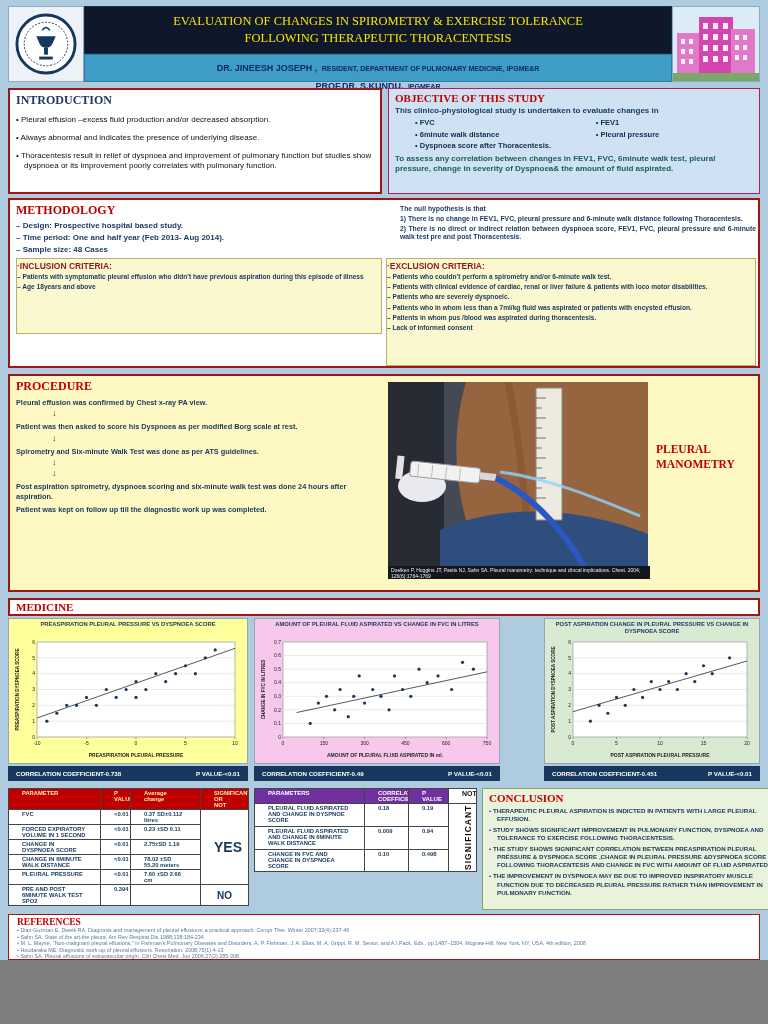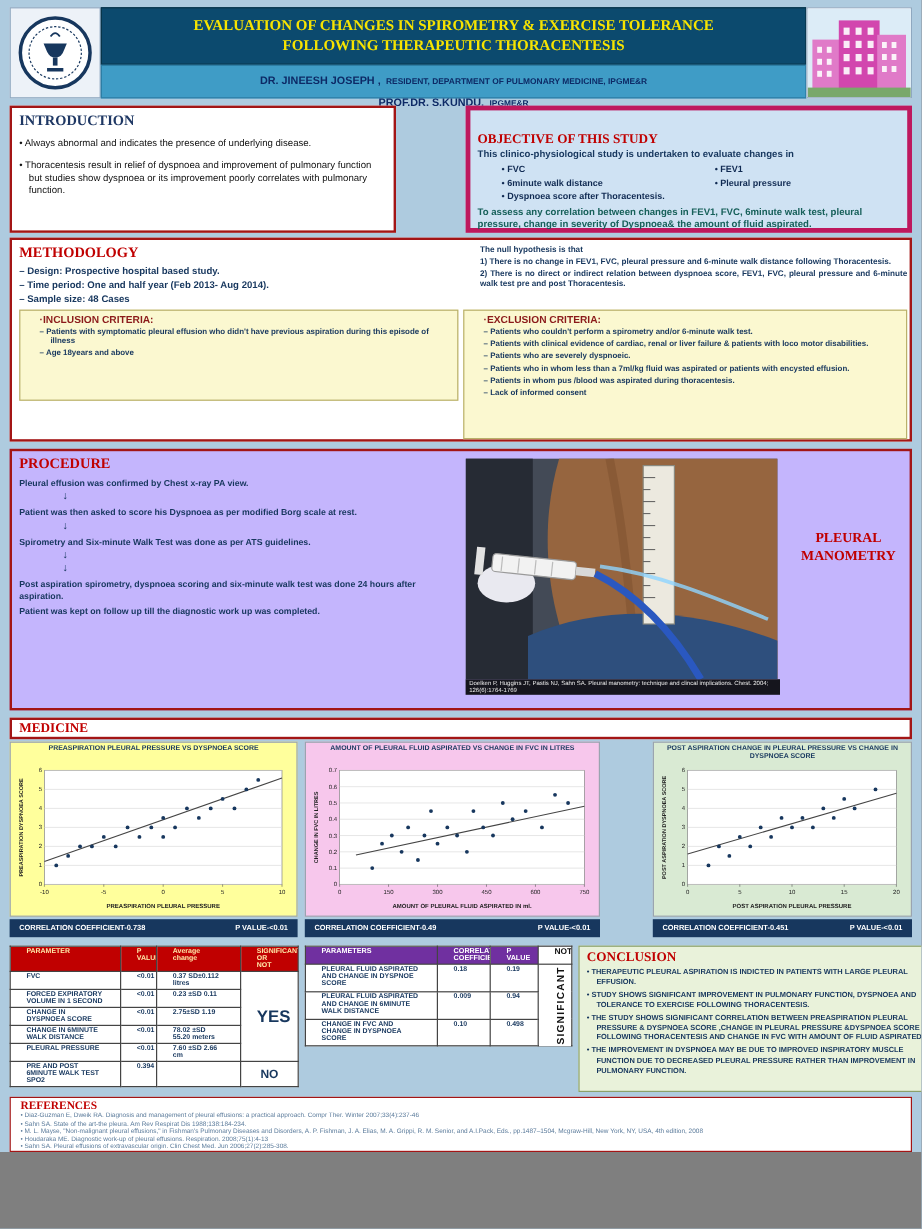--- a/index.html
+++ b/index.html
@@ -5,53 +5,53 @@
   *{margin:0;padding:0;box-sizing:border-box}
   html,body{width:768px;height:1024px;overflow:hidden}
   body{font-family:"Liberation Sans",sans-serif;background:#7f7f7f}
   .stage{position:relative;width:768px;height:1024px;background:#aecbdf;overflow:hidden}
   .abs{position:absolute}
   .panel{background:#fff;border:2px solid #a31515;padding:3px 6px}
   .h-navy{color:#1f3864;font-weight:bold;font-size:12px;font-family:"Liberation Serif",serif}
   .h-red{color:#c00000;font-weight:bold;font-size:12px;font-family:"Liberation Serif",serif}
   
   .logo-box{background:#edf2f8;border:1px solid #8fa8c0;display:flex;align-items:center;justify-content:center}
-  .title-bar{background:#0c4a6e;color:#f7e400;font-weight:bold;font-size:12.5px;text-align:center;
+  .title-bar{background:#0f172a;color:#f7e400;font-weight:normal;font-size:12.5px;text-align:center;
              display:flex;flex-direction:column;justify-content:center;gap:2px;border:1px solid #08354a;
              font-family:"Liberation Serif",serif}
   .authors-bar{background:#3f9cc6;text-align:center;color:#0d2a66;padding-top:2px;border:1px solid #2d7ea5}
   .auth-name{font-size:9px;font-weight:bold}
   .auth-role{font-size:7px;font-weight:bold}
   .building-box{background:#fff;border:1px solid #8fa8c0;display:flex;align-items:center;justify-content:center}
   
   .mk-dot{padding-left:8px;text-indent:-8px}
   .mk-dot::before{content:"• "}
   .mk-dash{padding-left:9px;text-indent:-9px}
   .mk-dash::before{content:"– "}
   .intro-bullet{font-size:8px;color:#111;margin-top:7px;line-height:1.35}
   
-  .obj-box{background:#cfe2f3;border:4px solid #be185d;padding:18px 6px}
+  .obj-box{background:#cfe2f3;border:1px solid #be185d;padding:3px 6px}
   .obj-intro{font-size:8px;color:#17375e;font-weight:bold;margin-top:2px}
   .obj-items{display:grid;grid-template-columns:1.15fr 1fr;margin:2px 0 2px 20px}
   .obj-item{font-size:7.5px;color:#102a52;font-weight:bold;line-height:1.55}
   .obj-items > :last-child{grid-column:1 / span 2}
   .obj-outro{font-size:8px;color:#17605a;font-weight:bold;line-height:1.3;margin-top:2px}
   
   .meth-item{font-size:8px;color:#17375e;font-weight:bold;margin-top:3px}
   .nh-line{font-size:6.8px;color:#17375e;font-weight:bold;line-height:1.3;margin-bottom:1px;text-align:justify}
-  .crit-box{background:#fbf8d0;border:1px solid #b9b06a;padding:2px 16px;position:absolute}
+  .crit-box{background:#fbf8d0;border:1px solid #b9b06a;padding:2px 0;position:absolute}
   .crit-title{color:#8b1a1a;font-weight:bold;font-size:8.5px}
   .crit-item{font-size:6.6px;color:#17375e;font-weight:bold;line-height:1.25;margin-top:2px}
   
-  .yellow{background:#c4b5fd}
+  .yellow{background:#fef9c3}
   .steps{width:368px;margin-top:2px}
   .step{font-size:7.3px;color:#17375e;font-weight:bold;line-height:1.3;margin-top:4px}
   .step-arrow{font-size:9px;color:#17375e;font-weight:bold;margin:1px 0 0 36px}
   .photo-cap{background:#15151d;color:#eee;font-size:5px;line-height:1.25;padding:1px 3px;height:13px;overflow:hidden}
-  .man-label{color:#c00000;font-weight:bold;font-size:11.5px;text-align:center;font-family:"Liberation Serif",serif;line-height:1.3}
+  .man-label{color:#c00000;font-weight:bold;font-size:11.5px;text-align:left;font-family:"Liberation Serif",serif;line-height:1.3}
   
   .results-bar{background:#fff;border:2px solid #a31515;display:flex;align-items:center;padding:0 6px}
   .results-bar .h-red{font-size:11px}
   .chart-box{border:1px solid #9aa4b0;padding:2px}
   .chart-title{font-size:5.8px;font-weight:bold;color:#17375e;text-align:center;height:16px;line-height:1.25;overflow:hidden}
   .chart-plot{height:122px;margin:0 2px}
   .strip{background:#17375e;color:#fff;font-weight:bold;font-size:6.2px;display:flex;justify-content:space-between;align-items:center;padding:0 8px}
   
   table{border-collapse:collapse;background:#fff;table-layout:fixed}
   .t1{width:240px}.t2{width:222px}
@@ -135,23 +135,24 @@
           <rect x="70" y="28" width="4" height="5"></rect>
         <rect x="62" y="38" width="4" height="5"></rect>
           <rect x="70" y="38" width="4" height="5"></rect>
         <rect x="62" y="48" width="4" height="5"></rect>
           <rect x="70" y="48" width="4" height="5"></rect>
       </g>
       <rect x="0" y="66" width="86" height="8" fill="#79a86a"></rect>
     </svg>
   </div>
 
-  <div class="abs panel" style="left:8px;top:88px;width:322px;height:106px">
+  <div class="abs panel" style="left:8px;top:88px;width:374px;height:106px">
     <div class="h-navy">INTRODUCTION</div>
     <div>
+        <div class="intro-bullet mk-dot">Pleural effusion –excess fluid production and/or decreased absorption.</div>
         <div class="intro-bullet mk-dot">Always abnormal and indicates the presence of underlying disease.</div>
         <div class="intro-bullet mk-dot">Thoracentesis result in relief of dyspnoea and improvement of pulmonary function but studies show dyspnoea or its improvement poorly correlates with pulmonary function.</div>
       </div>
   </div>
 
   <div class="abs obj-box" style="left:388px;top:88px;width:372px;height:106px">
     <div class="h-red" style="font-size:11px">OBJECTIVE OF THIS STUDY</div>
     <div class="obj-intro">This clinico-physiological study is undertaken to evaluate changes in</div>
     <div class="obj-items">
         <div class="obj-item mk-dot">FVC</div>

